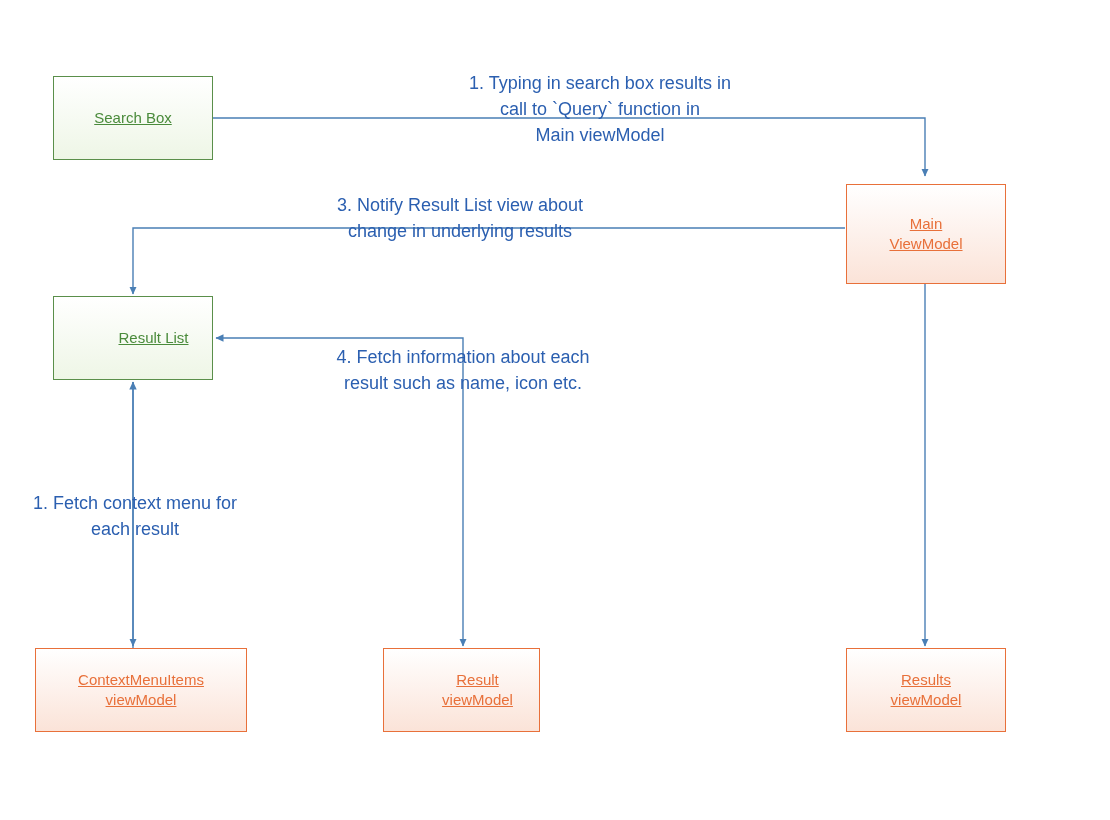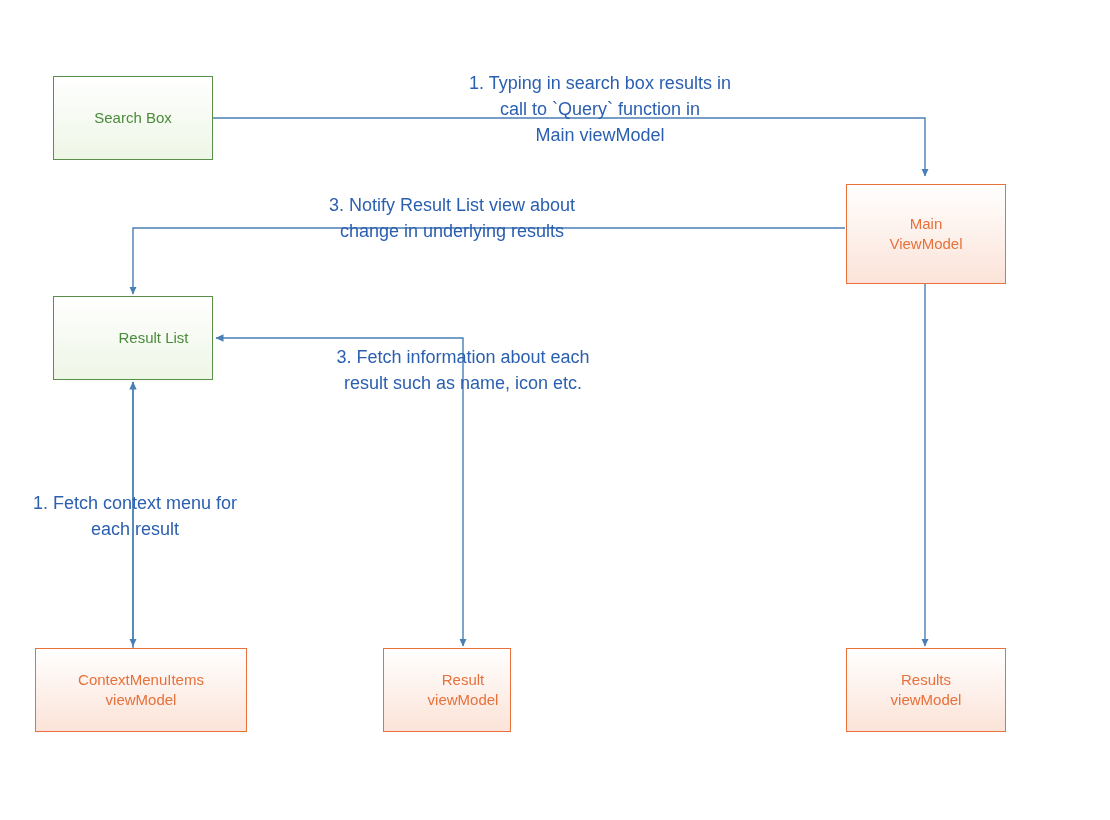--- a/index.html
+++ b/index.html
@@ -28,20 +28,21 @@
   .node {
     position: absolute;
     box-sizing: border-box;
     display: flex;
     align-items: center;
     justify-content: center;
     text-align: center;
     font-size: 15px;
     line-height: 1.35;
     white-space: pre-line;
+    text-decoration: underline;
   }
   .node.green {
     border: 1px solid #5a8f4a;
     color: #4a8b3b;
     background: linear-gradient(to bottom, #ffffff 0%, #eef6e6 100%);
   }
   .node.orange {
     border: 1px solid #e8703a;
     color: #e8703a;
     background: linear-gradient(to bottom, #ffffff 0%, #fbe3d8 100%);
@@ -94,37 +95,37 @@
 
   <div class="node green" style="left:53px; top:296px; width:160px; height:84px;padding-left:41px;">
     <span>Result List</span>
   </div>
 
   <div class="node orange" style="left:35px; top:648px; width:212px; height:84px;">
     <span>ContextMenuItems
 viewModel</span>
   </div>
 
-  <div class="node orange" style="left:383px; top:648px; width:128px; height:84px;padding-left:32px;">
+  <div class="node orange" style="left:383px; top:648px; width:157px; height:84px;padding-left:32px;">
     <span>Result
 viewModel</span>
   </div>
 
   <div class="node orange" style="left:846px; top:648px; width:160px; height:84px;">
     <span>Results
 viewModel</span>
   </div>
 
   <div class="label" style="left:455px; top:70px; width:290px;">1. Typing in search box results in
 call to `Query` function in
 Main viewModel</div>
 
 
-  <div class="label" style="left:307px; top:192px; width:290px;">3. Notify Result List view about
+  <div class="label" style="left:315px; top:192px; width:290px;">3. Notify Result List view about
 change in underlying results</div>
 
-  <div class="label" style="left:318px; top:344px; width:290px;">3. Fetch information about each
+  <div class="label" style="left:318px; top:344px; width:290px;">4. Fetch information about each
 result such as name, icon etc.</div>
 
   <div class="label" style="left:5px; top:490px; width:260px;">1. Fetch context menu for
 each result</div>
 
 </div>
 
 </body></html>

